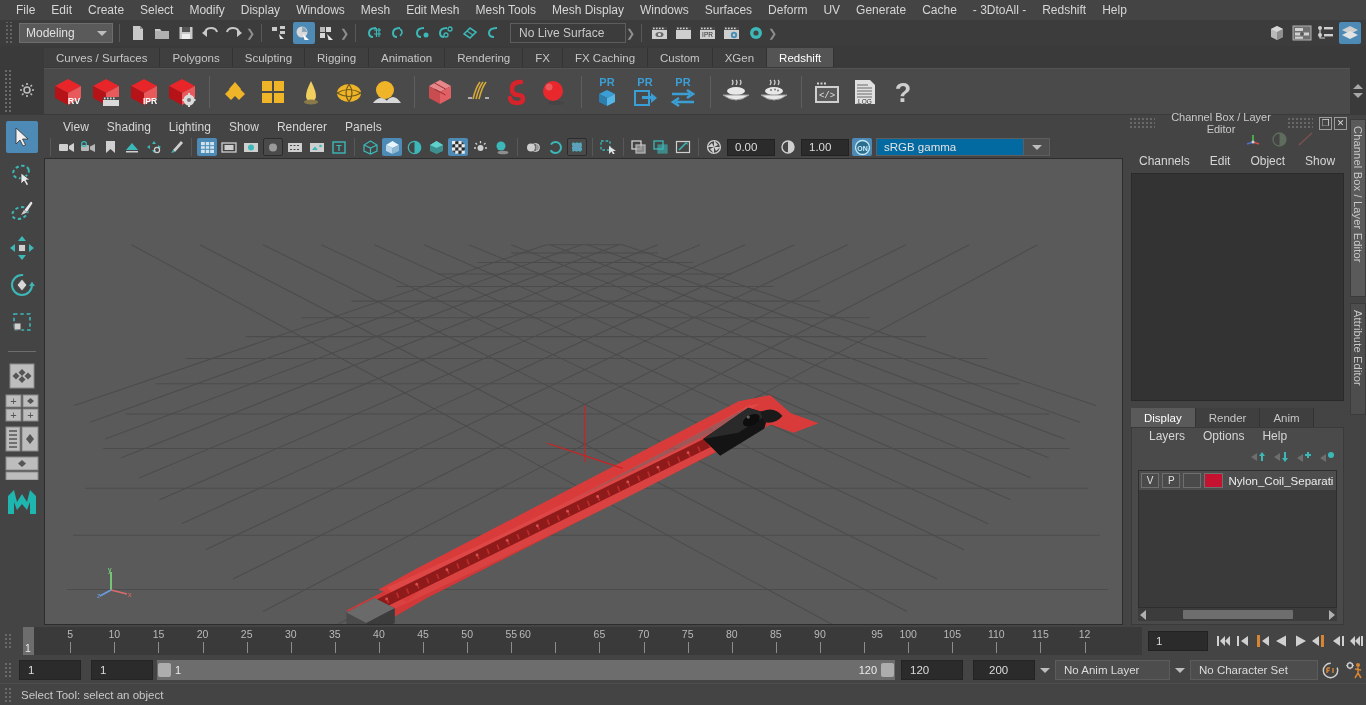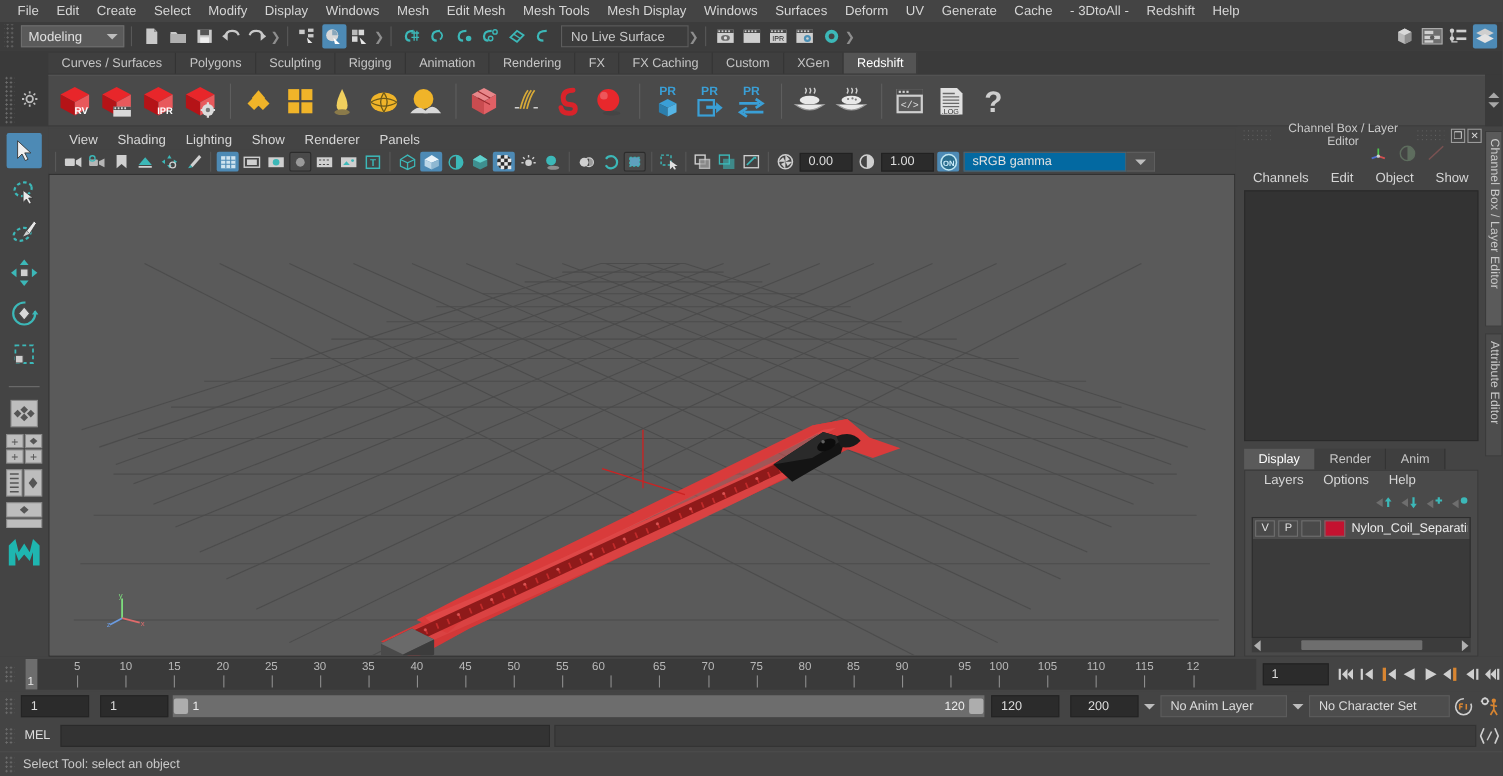--- a/index.html
+++ b/index.html
@@ -1204,21 +1204,21 @@
         <div class="ticklbl" style="left: 311.869px;">35</div>
         <div class="tick" style="left: 355.967px;"></div>
         <div class="ticklbl" style="left: 355.967px;">40</div>
         <div class="tick" style="left: 400.066px;"></div>
         <div class="ticklbl" style="left: 400.066px;">45</div>
         <div class="tick" style="left: 444.164px;"></div>
         <div class="ticklbl" style="left: 444.164px;">50</div>
         <div class="tick" style="left: 488.262px;"></div>
         <div class="ticklbl" style="left: 488.262px;">55</div>
         <div class="tick" style="left: 532.361px;"></div>
-        <div class="ticklbl" style="left: 521px;">60</div>
+        <div class="ticklbl" style="left: 502px;">60</div>
         <div class="tick" style="left: 576.459px;"></div>
         <div class="ticklbl" style="left: 576.459px;">65</div>
         <div class="tick" style="left: 620.557px;"></div>
         <div class="ticklbl" style="left: 620.557px;">70</div>
         <div class="tick" style="left: 664.656px;"></div>
         <div class="ticklbl" style="left: 664.656px;">75</div>
         <div class="tick" style="left: 708.754px;"></div>
         <div class="ticklbl" style="left: 708.754px;">80</div>
         <div class="tick" style="left: 752.852px;"></div>
         <div class="ticklbl" style="left: 752.852px;">85</div>
@@ -1328,31 +1328,19 @@
           <circle cx="5" cy="4.5" r="2.6" fill="none" stroke="#d0d0d0" stroke-width="1.4"></circle>
           <g stroke="#d0d0d0" stroke-width="1.2">
             <path d="M5 0.8v1.2M5 7v1.2M1.2 4.5h1.2M7.6 4.5h1.2"></path>
           </g>
           <circle cx="13" cy="4" r="2" fill="#d88531"></circle>
           <path d="M13 6.2 L13 12 L10 17 M13 12 L16 17 M10 8 L16 9" stroke="#d88531" stroke-width="1.5" fill="none"></path>
         </svg>
     </div>
   </div>
 
-  <div class="melrow">
-    <div class="hdots" style="margin-left:-6px;"></div>
-    <div class="mellabel">MEL</div>
-    <div class="melinput"></div>
-    <div class="melout"></div>
-    <div class="melico">
-      <svg width="18" height="18" viewBox="0 0 18 18">
-          <path d="M4 2 L1 9 L4 16 M14 2 L17 9 L14 16" stroke="#cfcfcf" stroke-width="1.5" fill="none"></path>
-          <path d="M7 13 L11 5" stroke="#cfcfcf" stroke-width="1.3"></path>
-        </svg>
-    </div>
-  </div>
 
   <div class="helprow">
     <div class="hdots" style="margin-left:-6px;"></div>
     <div class="helptxt">Select Tool: select an object</div>
   </div>
 
 </div>
 
 </body></html>

